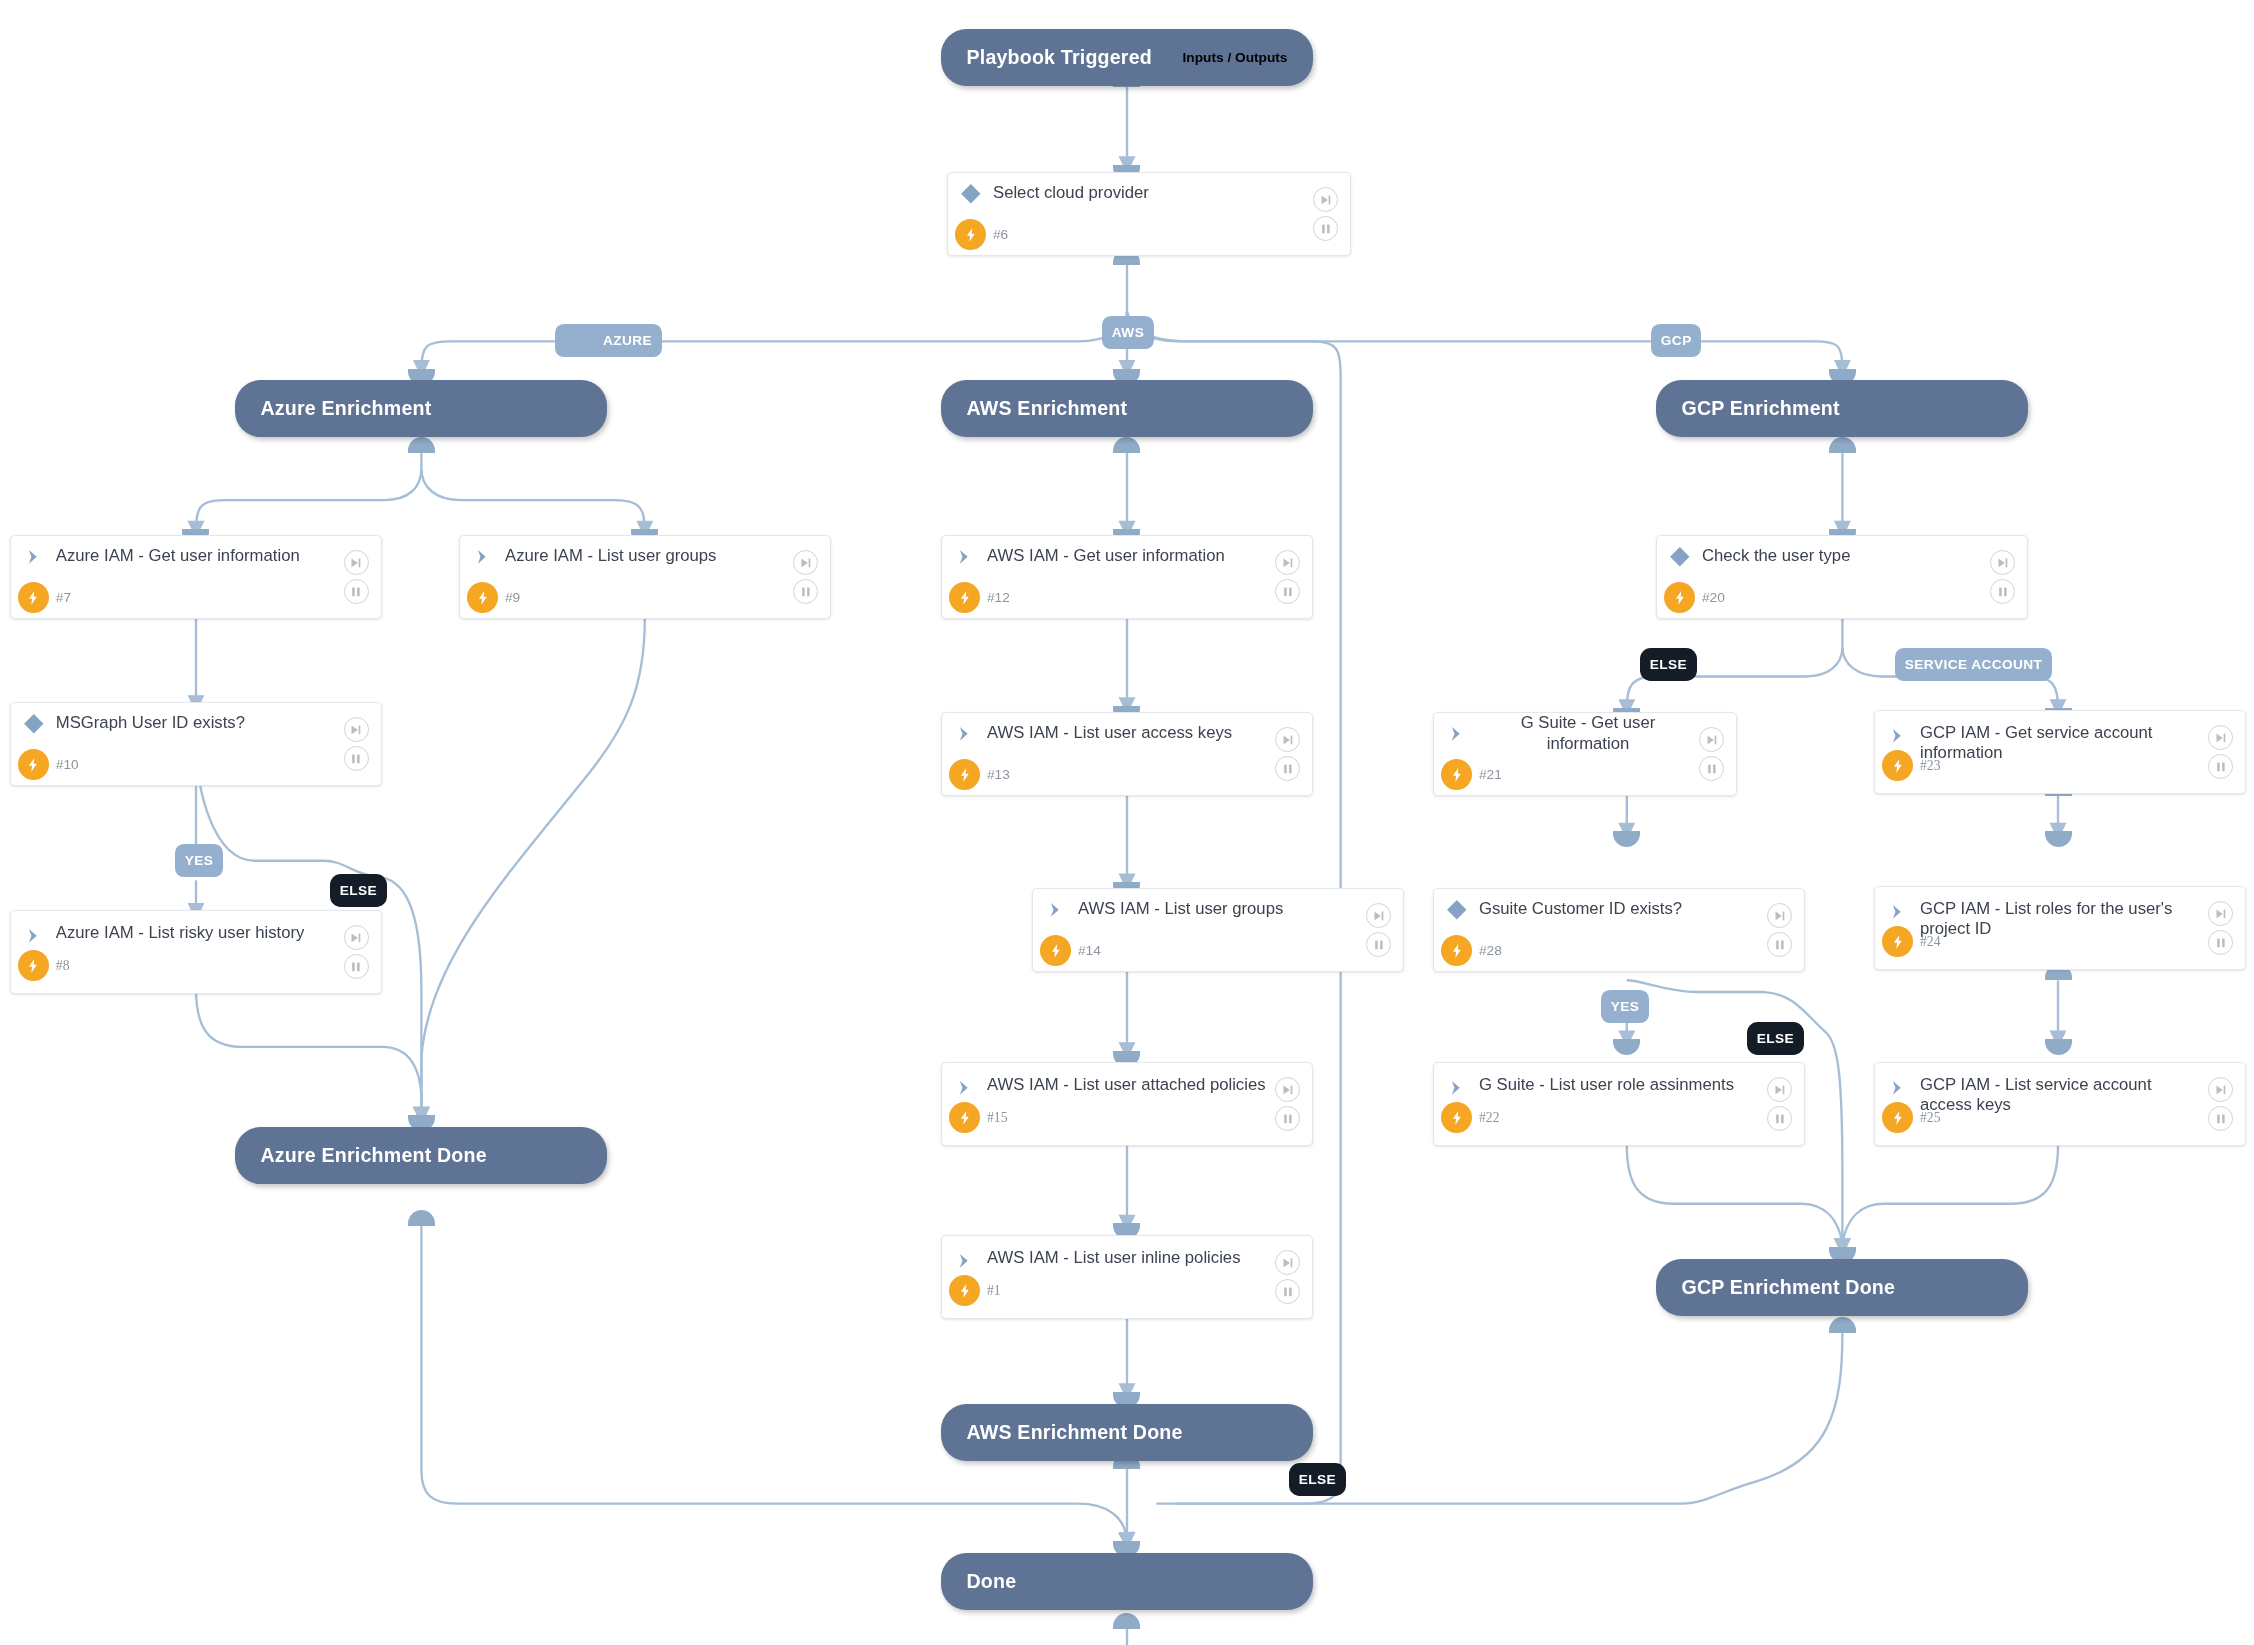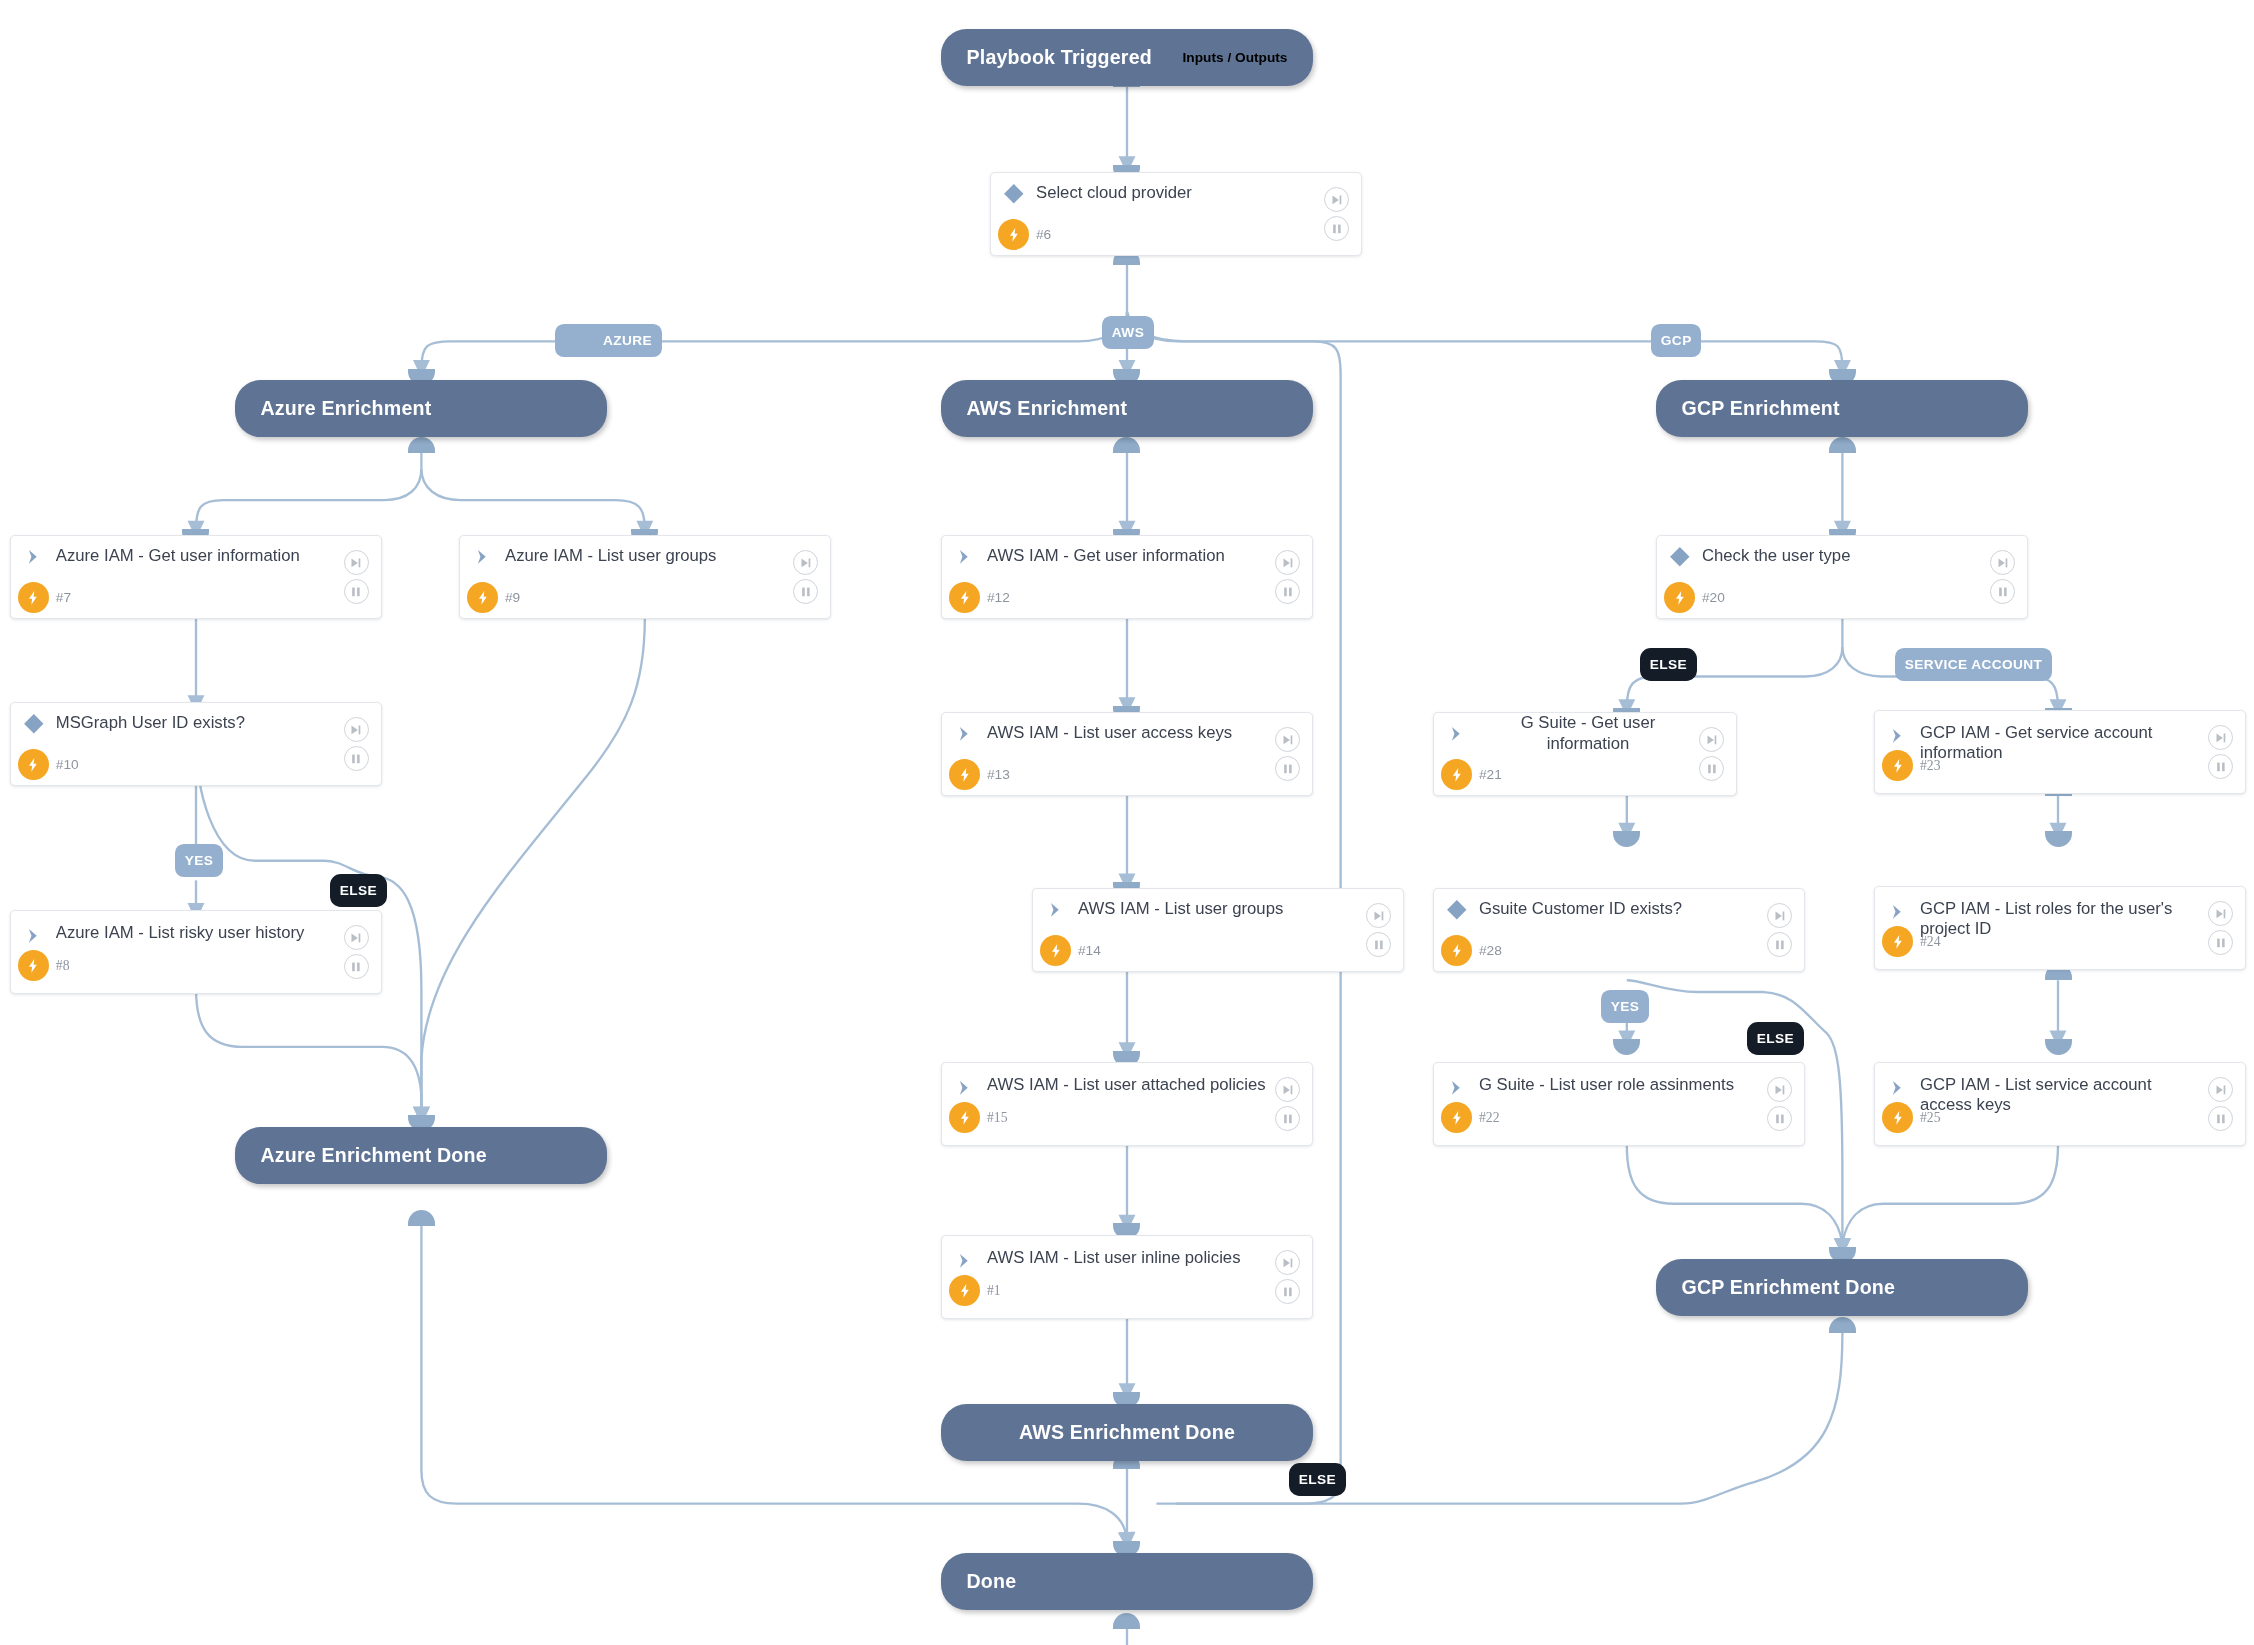--- a/index.html
+++ b/index.html
@@ -246,33 +246,33 @@
   </div>
 
   <div class="pill" style="left:1656px;top:380px;width:372px;height:57px;">
     <span class="pill-title">GCP Enrichment</span>
   </div>
 
   <div class="pill" style="left:235px;top:1127px;width:372px;height:57px;">
     <span class="pill-title">Azure Enrichment Done</span>
   </div>
 
-  <div class="pill" style="left:941px;top:1404px;width:372px;height:57px;justify-content:center;">
+  <div class="pill" style="left:941px;top:1404px;width:372px;height:57px;">
     <span class="pill-title">AWS Enrichment Done</span>
   </div>
 
   <div class="pill" style="left:1656px;top:1259px;width:372px;height:57px;">
     <span class="pill-title">GCP Enrichment Done</span>
   </div>
 
   <div class="pill" style="left:941px;top:1553px;width:372px;height:57px;">
     <span class="pill-title">Done</span>
   </div>
 
-  <div class="card" style="left:990px;top:172px;width:372px;height:84px;">
+  <div class="card" style="left:947px;top:172px;width:404px;height:84px;">
     <div class="row-top">
       <span class="glyph">
         <svg width="21.6" height="21.6" viewBox="0 0 22 22">
             <rect x="4" y="4" width="14" height="14" fill="#87a3c3" transform="rotate(45 11 11)"></rect>
           </svg>
       </span>
       <span class="ctitle">Select cloud provider</span>
     </div>
     <div class="row-bot">
       <span class="bolt">

